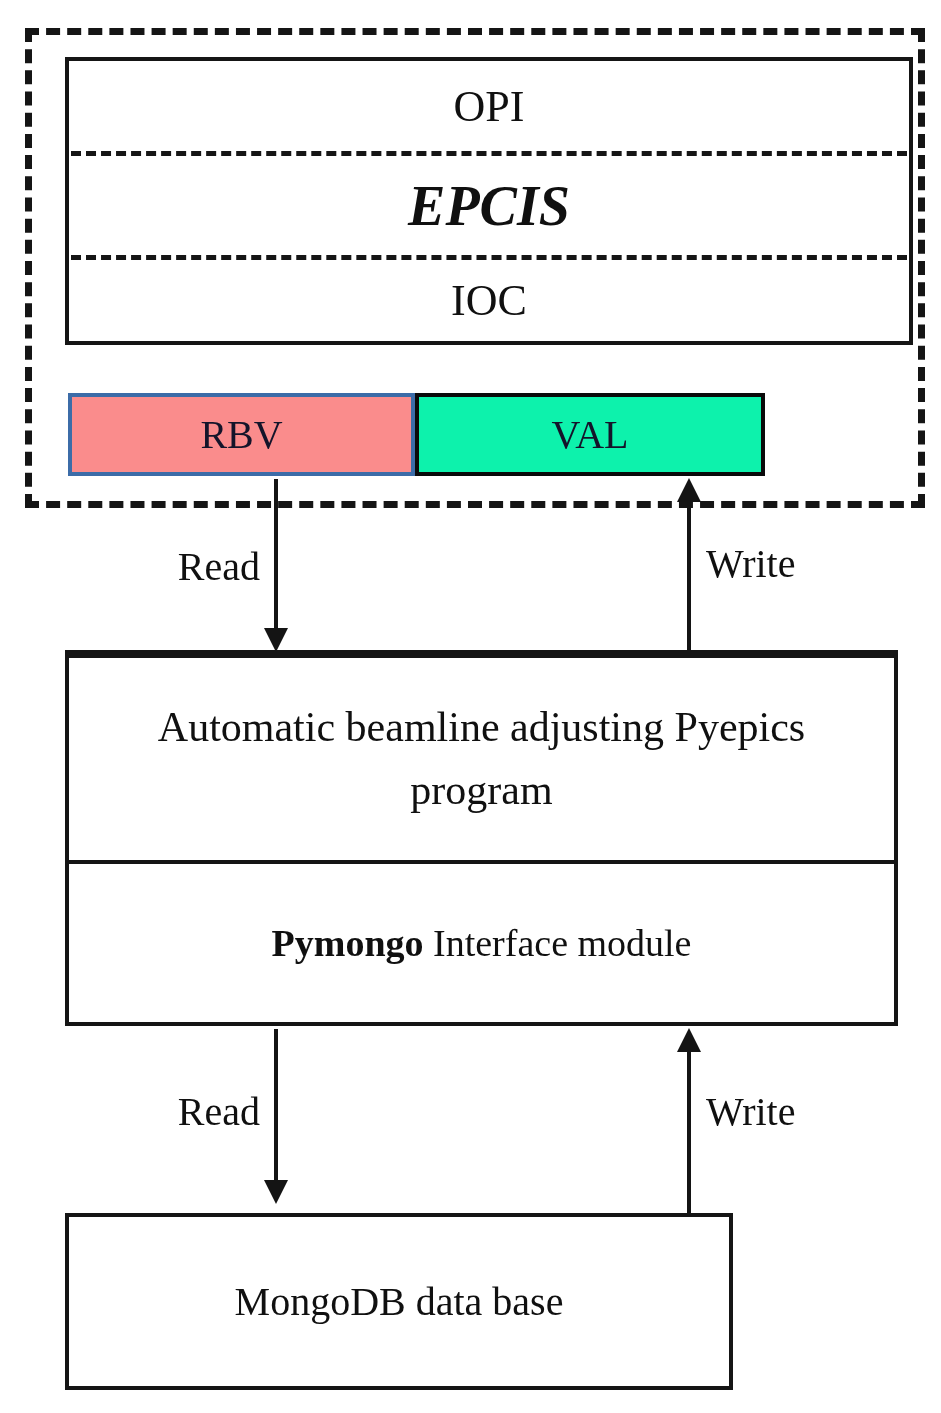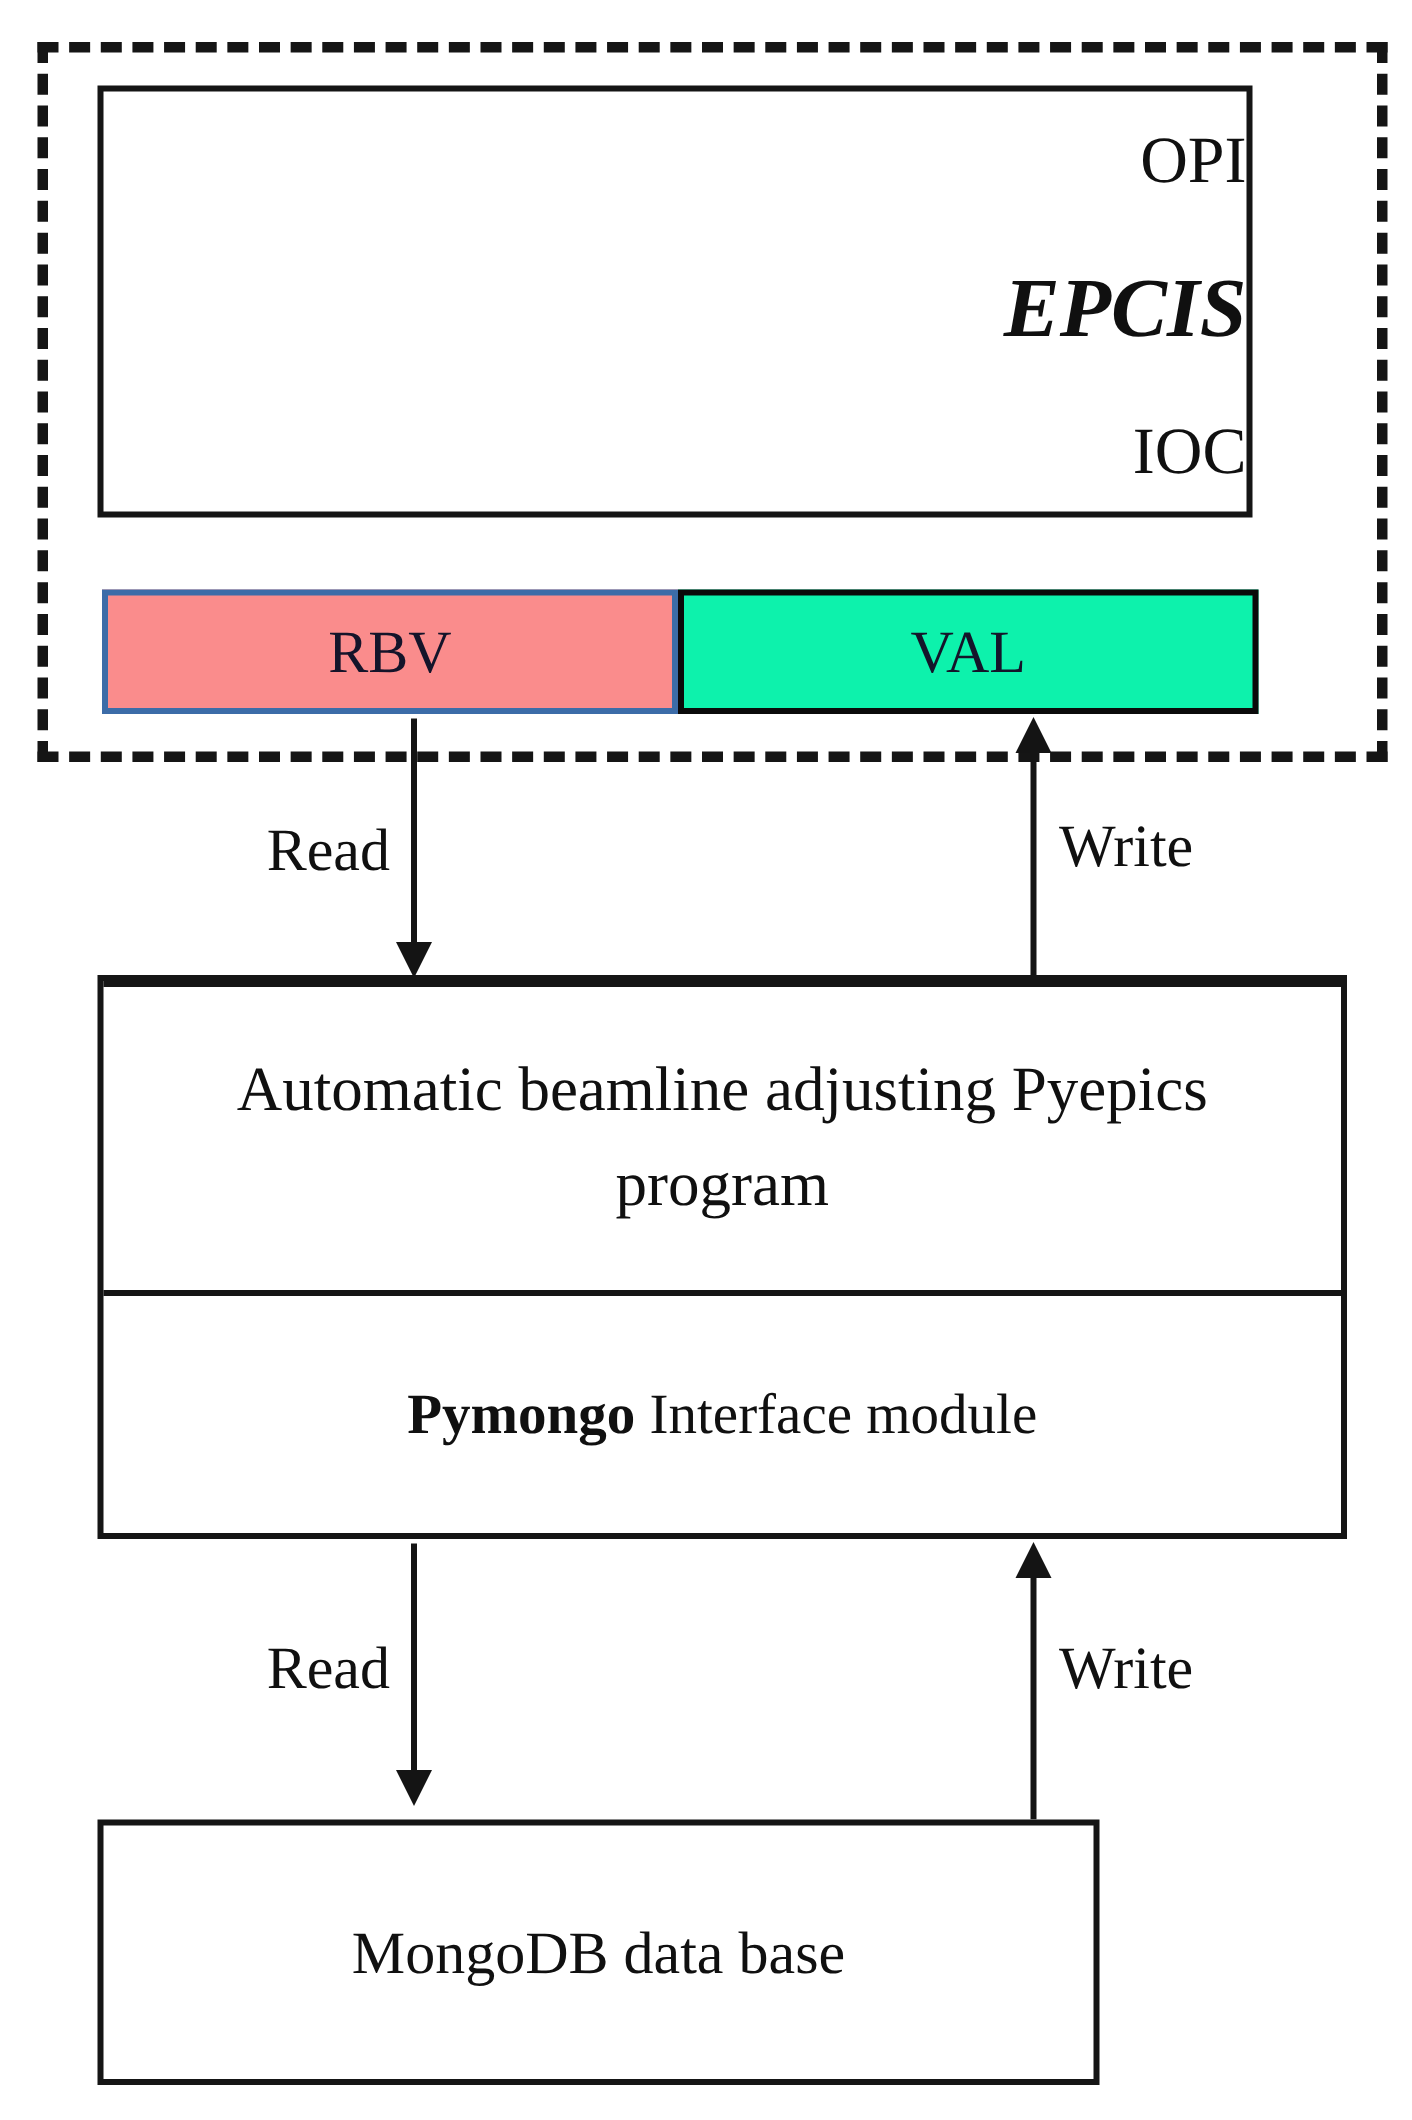--- a/index.html
+++ b/index.html
@@ -21,46 +21,45 @@
   
   .outer-dashed {
     left: 25px; top: 28px;
     width: 900px; height: 480px;
     border: 7px dashed #151515;
   }
 
   
   .epics-box {
     left: 65px; top: 57px;
-    width: 770px; height: 288px;
+    width: 848px; height: 288px;
     border: 4px solid #151515;
     background: #ffffff;
     display: flex;
     flex-direction: column;
-    align-items: flex-end;
   }
   .layer-row {
     display: flex;
     align-items: center;
     justify-content: center;
     font-size: 44px;
   }
   .layer-row.r1 { flex: 95 0 0; }
   .layer-row.r2 { flex: 104 0 0; font-weight: bold; font-size: 56px; font-style: italic; }
   .layer-row.r3 { flex: 85 0 0; }
   .layer-divider {
     height: 0;
     border-top: 5px dashed #151515;
     margin: 0 2px;
   }
 
   
   .pv-row {
     left: 68px; top: 393px;
-    width: 771px; height: 83px;
+    width: 697px; height: 83px;
     display: flex;
   }
   .pv-cell {
     display: flex;
     align-items: center;
     justify-content: center;
     font-size: 40px;
     color: #14142a;
   }
   .pv-rbv {

